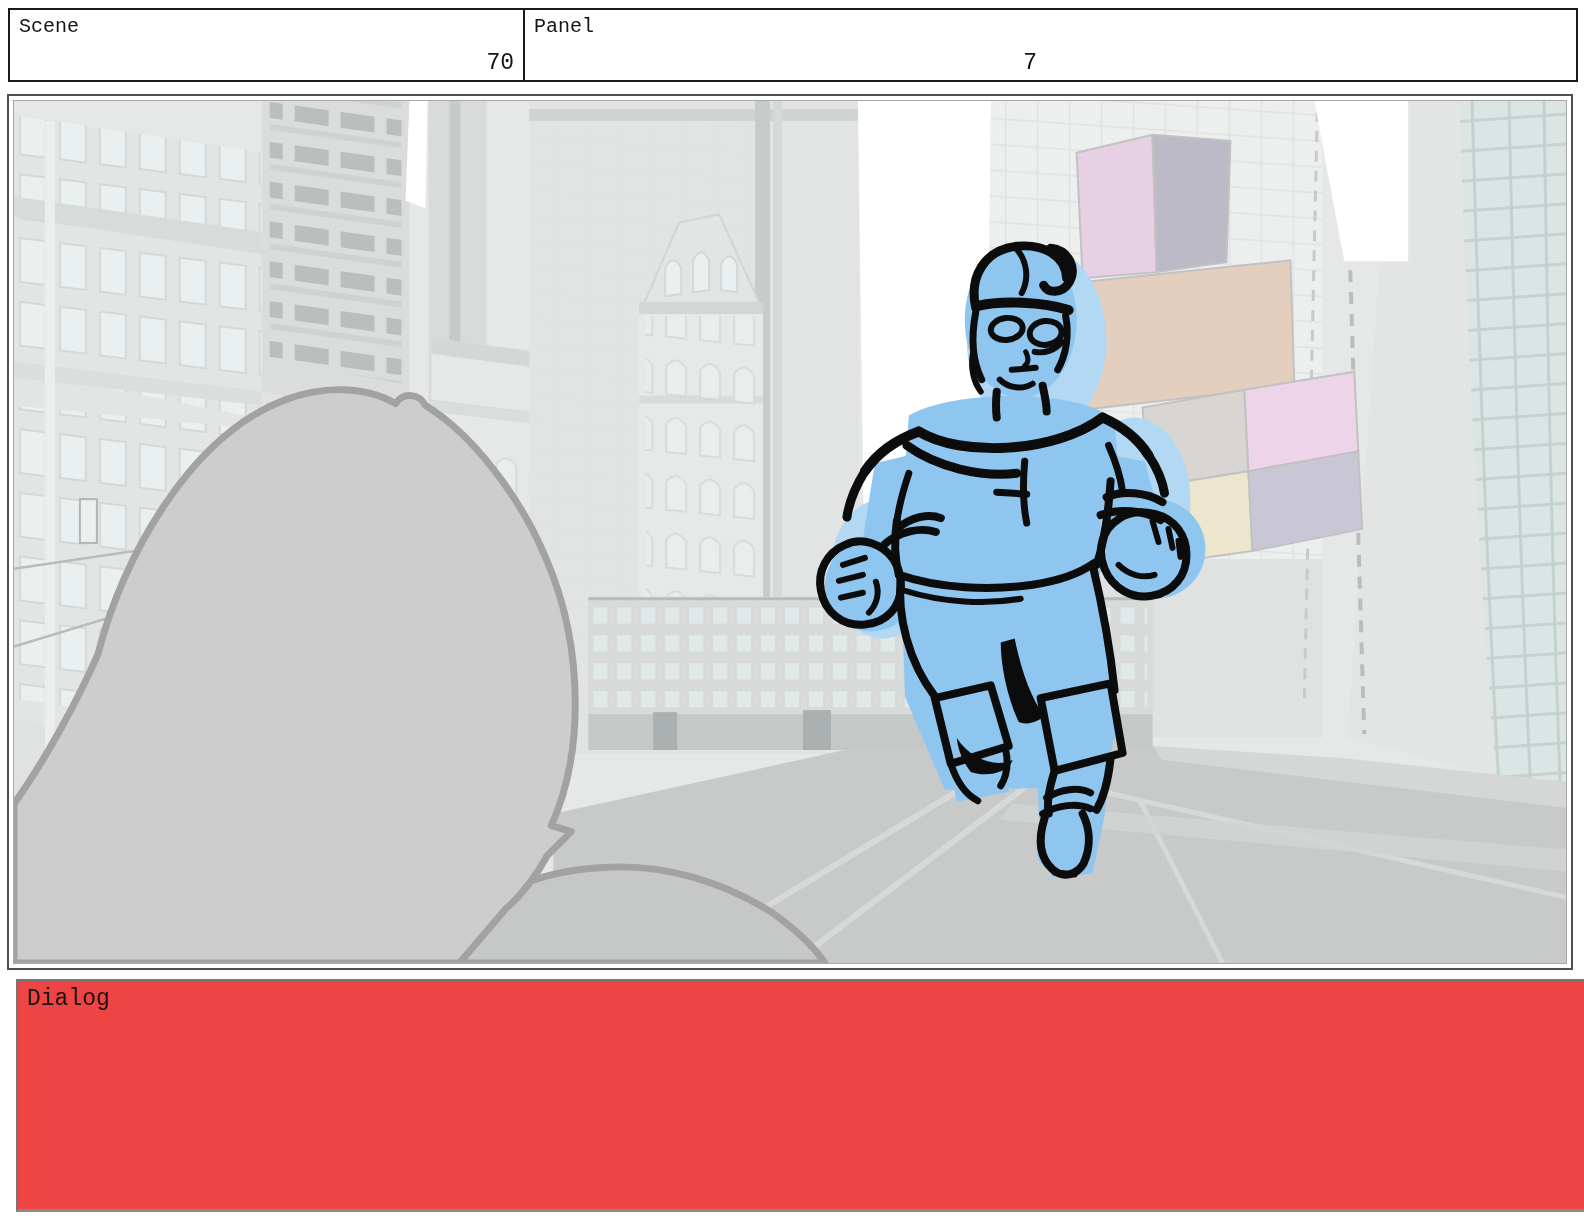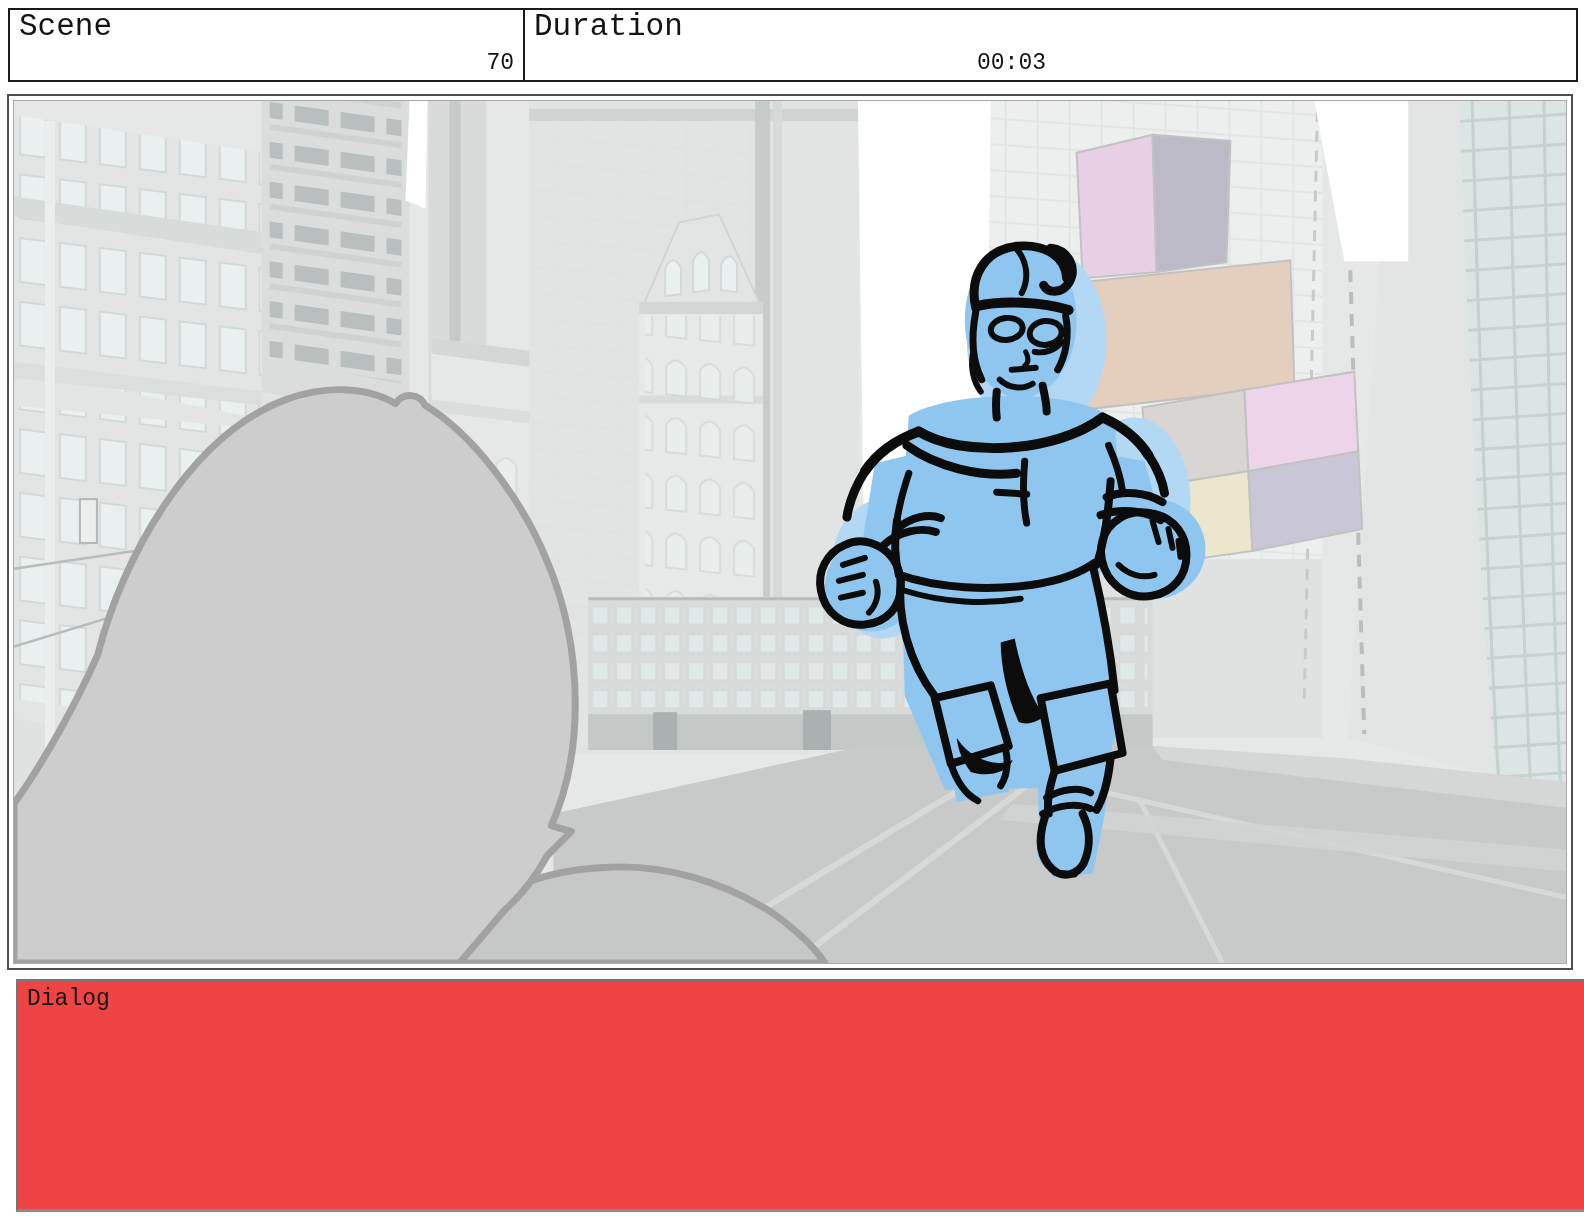--- a/index.html
+++ b/index.html
@@ -9,21 +9,21 @@
     overflow:hidden;
   }
   
   .info-bar{
     position:absolute;left:8px;top:8px;width:1566px;height:70px;
     border:2px solid #1a1a1a;display:flex;background:#ffffff;box-sizing:content-box;
   }
   .info-cell{position:relative;height:100%;border-right:2px solid #1a1a1a;box-sizing:border-box;}
   .info-cell:last-child{border-right:none;}
   .c1{width:515px;} .c2{width:521px;} .c3{width:530px;}
-  .info-label{position:absolute;left:9px;top:4px;font-size:31px;line-height:26px;white-space:pre;}
+  .info-label{position:absolute;left:9px;top:4px;font-size:20px;line-height:26px;white-space:pre;}
   .info-value{position:absolute;right:9px;bottom:4px;font-size:23px;line-height:26px;white-space:pre;}
   
   .panel-frame{
     position:absolute;left:7px;top:94px;width:1566px;height:876px;
     border:2px solid #4f4f4f;background:#ffffff;box-sizing:border-box;
   }
   .panel-inner{
     position:absolute;left:4px;top:4px;right:4px;bottom:4px;
     border:1px solid #a9a9a9;overflow:hidden;background:#ffffff;
   }
@@ -38,23 +38,23 @@
 </head>
 <body>
 
 <div>
 
   <div class="info-bar">
     <div class="info-cell c1">
       <div class="info-label">Scene</div>
       <div class="info-value">70</div>
     </div>
-    <div class="info-cell c3">
-      <div class="info-label">Duration</div>
-      <div class="info-value">00:03</div>
+    <div class="info-cell c2">
+      <div class="info-label">Panel</div>
+      <div class="info-value">7</div>
     </div>
   </div>
 
   <div class="panel-frame">
     <div class="panel-inner">
       <svg viewBox="0 0 1554 866" preserveAspectRatio="none">
         <defs>
           <pattern id="pWinTall" width="40" height="64" patternUnits="userSpaceOnUse" patternTransform="skewY(7)">
             <rect x="6" y="9" width="26" height="44" fill="#e9f0ef" stroke="#d3d9d8" stroke-width="2"></rect>
           </pattern>

